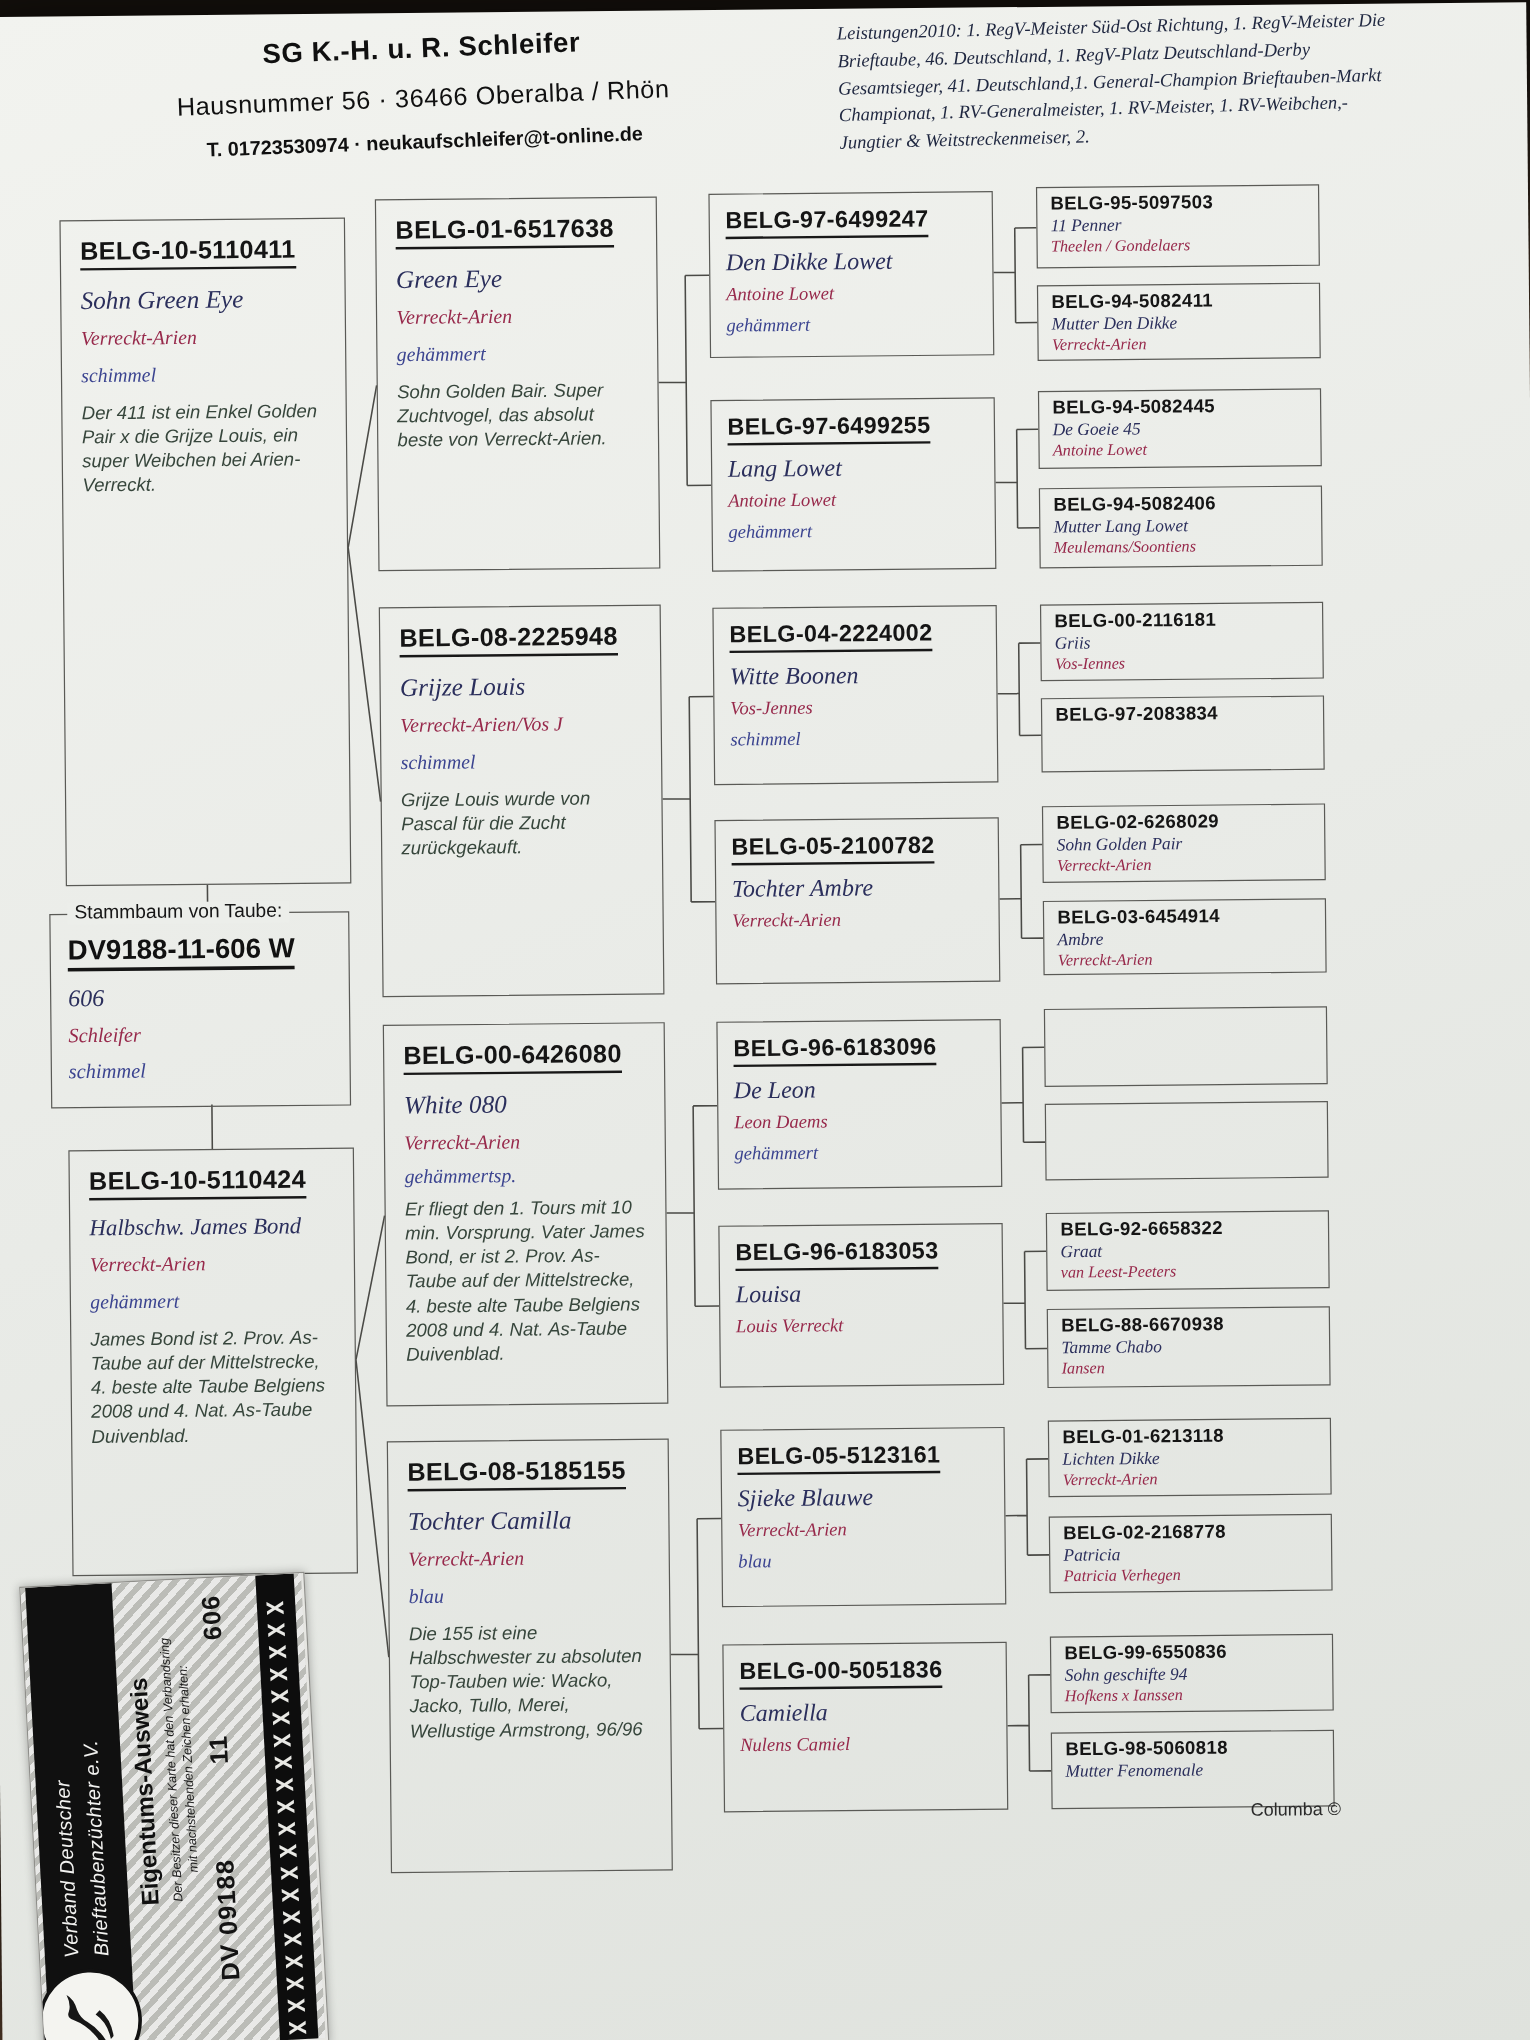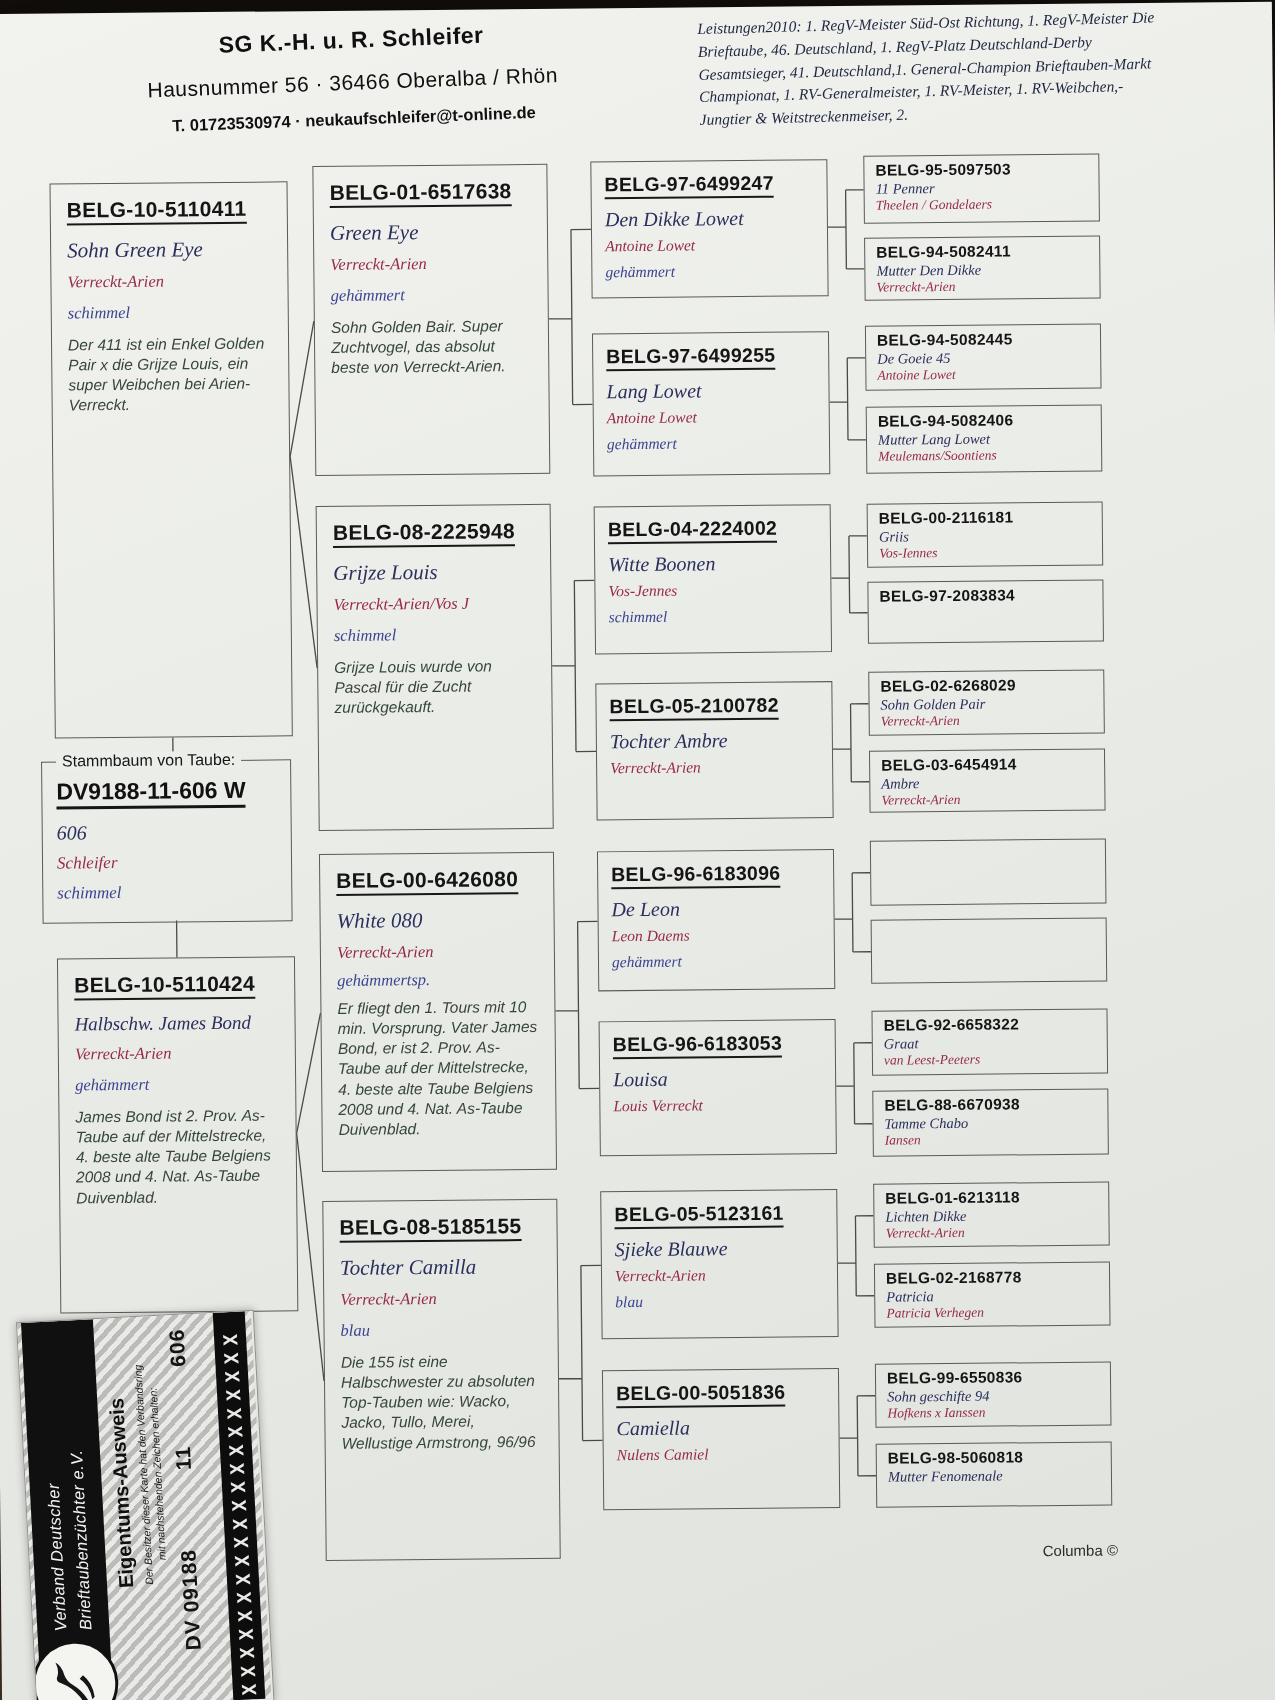--- a/index.html
+++ b/index.html
@@ -86,21 +86,21 @@
      letter-spacing:1px;}
   .sticker-chain{position:absolute;left:0;top:196px;width:388px;height:32px;
      background:#0d0d0d;color:#e9e9e5;overflow:hidden;line-height:32px;
      font-family:"DejaVu Sans Mono",monospace;font-weight:bold;font-size:19px;
      letter-spacing:7px;padding-left:4px;box-sizing:border-box;}
   .sticker-chain::before{content:"XXXXXXXXXXXXXXXXXXXX";}
   .sticker-logo{position:absolute;left:-18px;top:-4px;width:86px;height:86px;
      border-radius:50%;background:#f4f4f0;border:3px solid #111;box-sizing:border-box;
      display:flex;align-items:center;justify-content:center;}
 
-  .columba{position:absolute;left:1042px;top:1496px;font-size:15px;color:#2a2a2a;margin-top:42px;}
+  .columba{position:absolute;left:1042px;top:1496px;font-size:15px;color:#2a2a2a;}
 </style>
 </head>
 <body>
 
 <div class="stage">
  <div class="paper">
 
   <div class="hdr">
     <div class="hdr-title">SG K.-H. u. R. Schleifer</div>
     <div class="hdr-addr">Hausnummer 56  ·  36466 Oberalba / Rhön</div>

